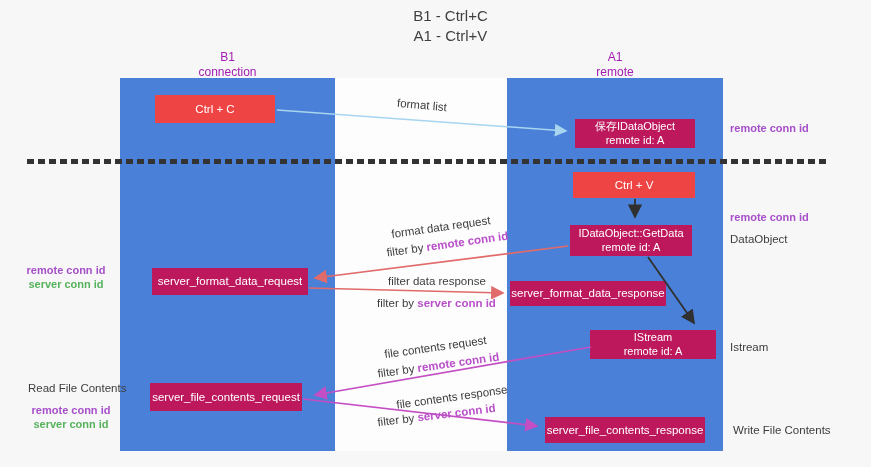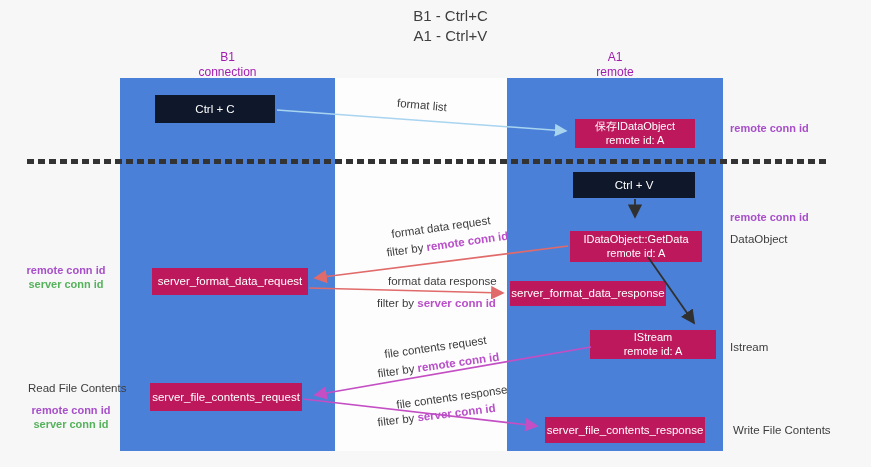--- a/index.html
+++ b/index.html
@@ -14,21 +14,21 @@
   .lifeline-right { left:507px; width:216px; }
   .hdr { position:absolute; top:50px; text-align:center; color:#a21caf; font-size:12px; line-height:1.25; }
   .hdr-left  { left:120px; width:215px; }
   .hdr-right { left:507px; width:216px; }
   .title { position:absolute; top:6px; left:15px; width:871px; text-align:center; font-size:15px; color:#3f3f3f; line-height:1.35; }
   .dashed-line { position:absolute; left:27px; top:159px; width:803px; height:5px;
     background:repeating-linear-gradient(to right,#333 0 7px,transparent 7px 11px); }
   .box { position:absolute; display:flex; flex-direction:column; align-items:center; justify-content:center;
     color:#fff; font-size:11.5px; text-align:center; line-height:1.25; z-index:3; }
   .box.two { font-size:11px; }
-  .green  { background:#0f172a; }
+  .green  { background:#ef4444; }
   .orange { background:#be185d; }
   .arrows { position:absolute; left:0; top:0; z-index:4; pointer-events:none; }
   .edge-label { position:absolute; font-size:11.5px; color:#3d3d3d; white-space:nowrap; z-index:5; }
   .side { position:absolute; white-space:nowrap; z-index:5; font-size:11px; }
   .side-2l { text-align:center; line-height:14px; font-weight:bold; }
   .bold-purple { color:#a74fc9; font-weight:bold; }
   .bold-magenta { color:#b94fc9; font-weight:bold; }
   .bold-green  { color:#55b25b; font-weight:bold; }
   .dark { color:#3d3d3d; font-size:11.5px; font-weight:normal; }
 </style>
@@ -63,21 +63,21 @@
 
   <div class="box orange two" style="left:575px; top:119px; width:120px; height:29px;">
     <span>保存IDataObject</span>
     <span>remote id: A</span>
   </div>
 
   <div class="box green" style="left:573px; top:172px; width:122px; height:26px;">
     <span>Ctrl + V</span>
   </div>
 
-  <div class="box orange two" style="left:570px; top:225px; width:132px; height:31px;margin-top:6px;">
+  <div class="box orange two" style="left:570px; top:225px; width:122px; height:31px;">
     <span>IDataObject::GetData</span>
     <span>remote id: A</span>
   </div>
 
   <div class="box orange" style="left:152px; top:268px; width:156px; height:27px;">
     <span>server_format_data_request</span>
   </div>
 
   <div class="box orange" style="left:510px; top:281px; width:156px; height:25px;">
     <span>server_format_data_response</span>
@@ -121,21 +121,21 @@
   </svg>
 
   <div class="edge-label" style="left:397px; top:99px; transform:rotate(5deg);">format list</div>
 
   <div class="edge-label" style="left:391px; top:221px; transform:rotate(-8deg);">format data request</div>
   <div class="edge-label" style="left:386px; top:238px; transform:rotate(-8deg);">
     <span>filter by</span>
     <span class="bold-magenta">remote conn id</span>
   </div>
 
-  <div class="edge-label" style="left:388px; top:275px;">format data response</div>
+  <div class="edge-label" style="left:388px; top:275px;">filter data response</div>
   <div class="edge-label" style="left:377px; top:297px;">
     <span>filter by</span>
     <span class="bold-magenta">server conn id</span>
   </div>
 
   <div class="edge-label" style="left:384px; top:341px; transform:rotate(-8deg);">file contents request</div>
   <div class="edge-label" style="left:377px; top:359px; transform:rotate(-8deg);">
     <span>filter by</span>
     <span class="bold-magenta">remote conn id</span>
   </div>

